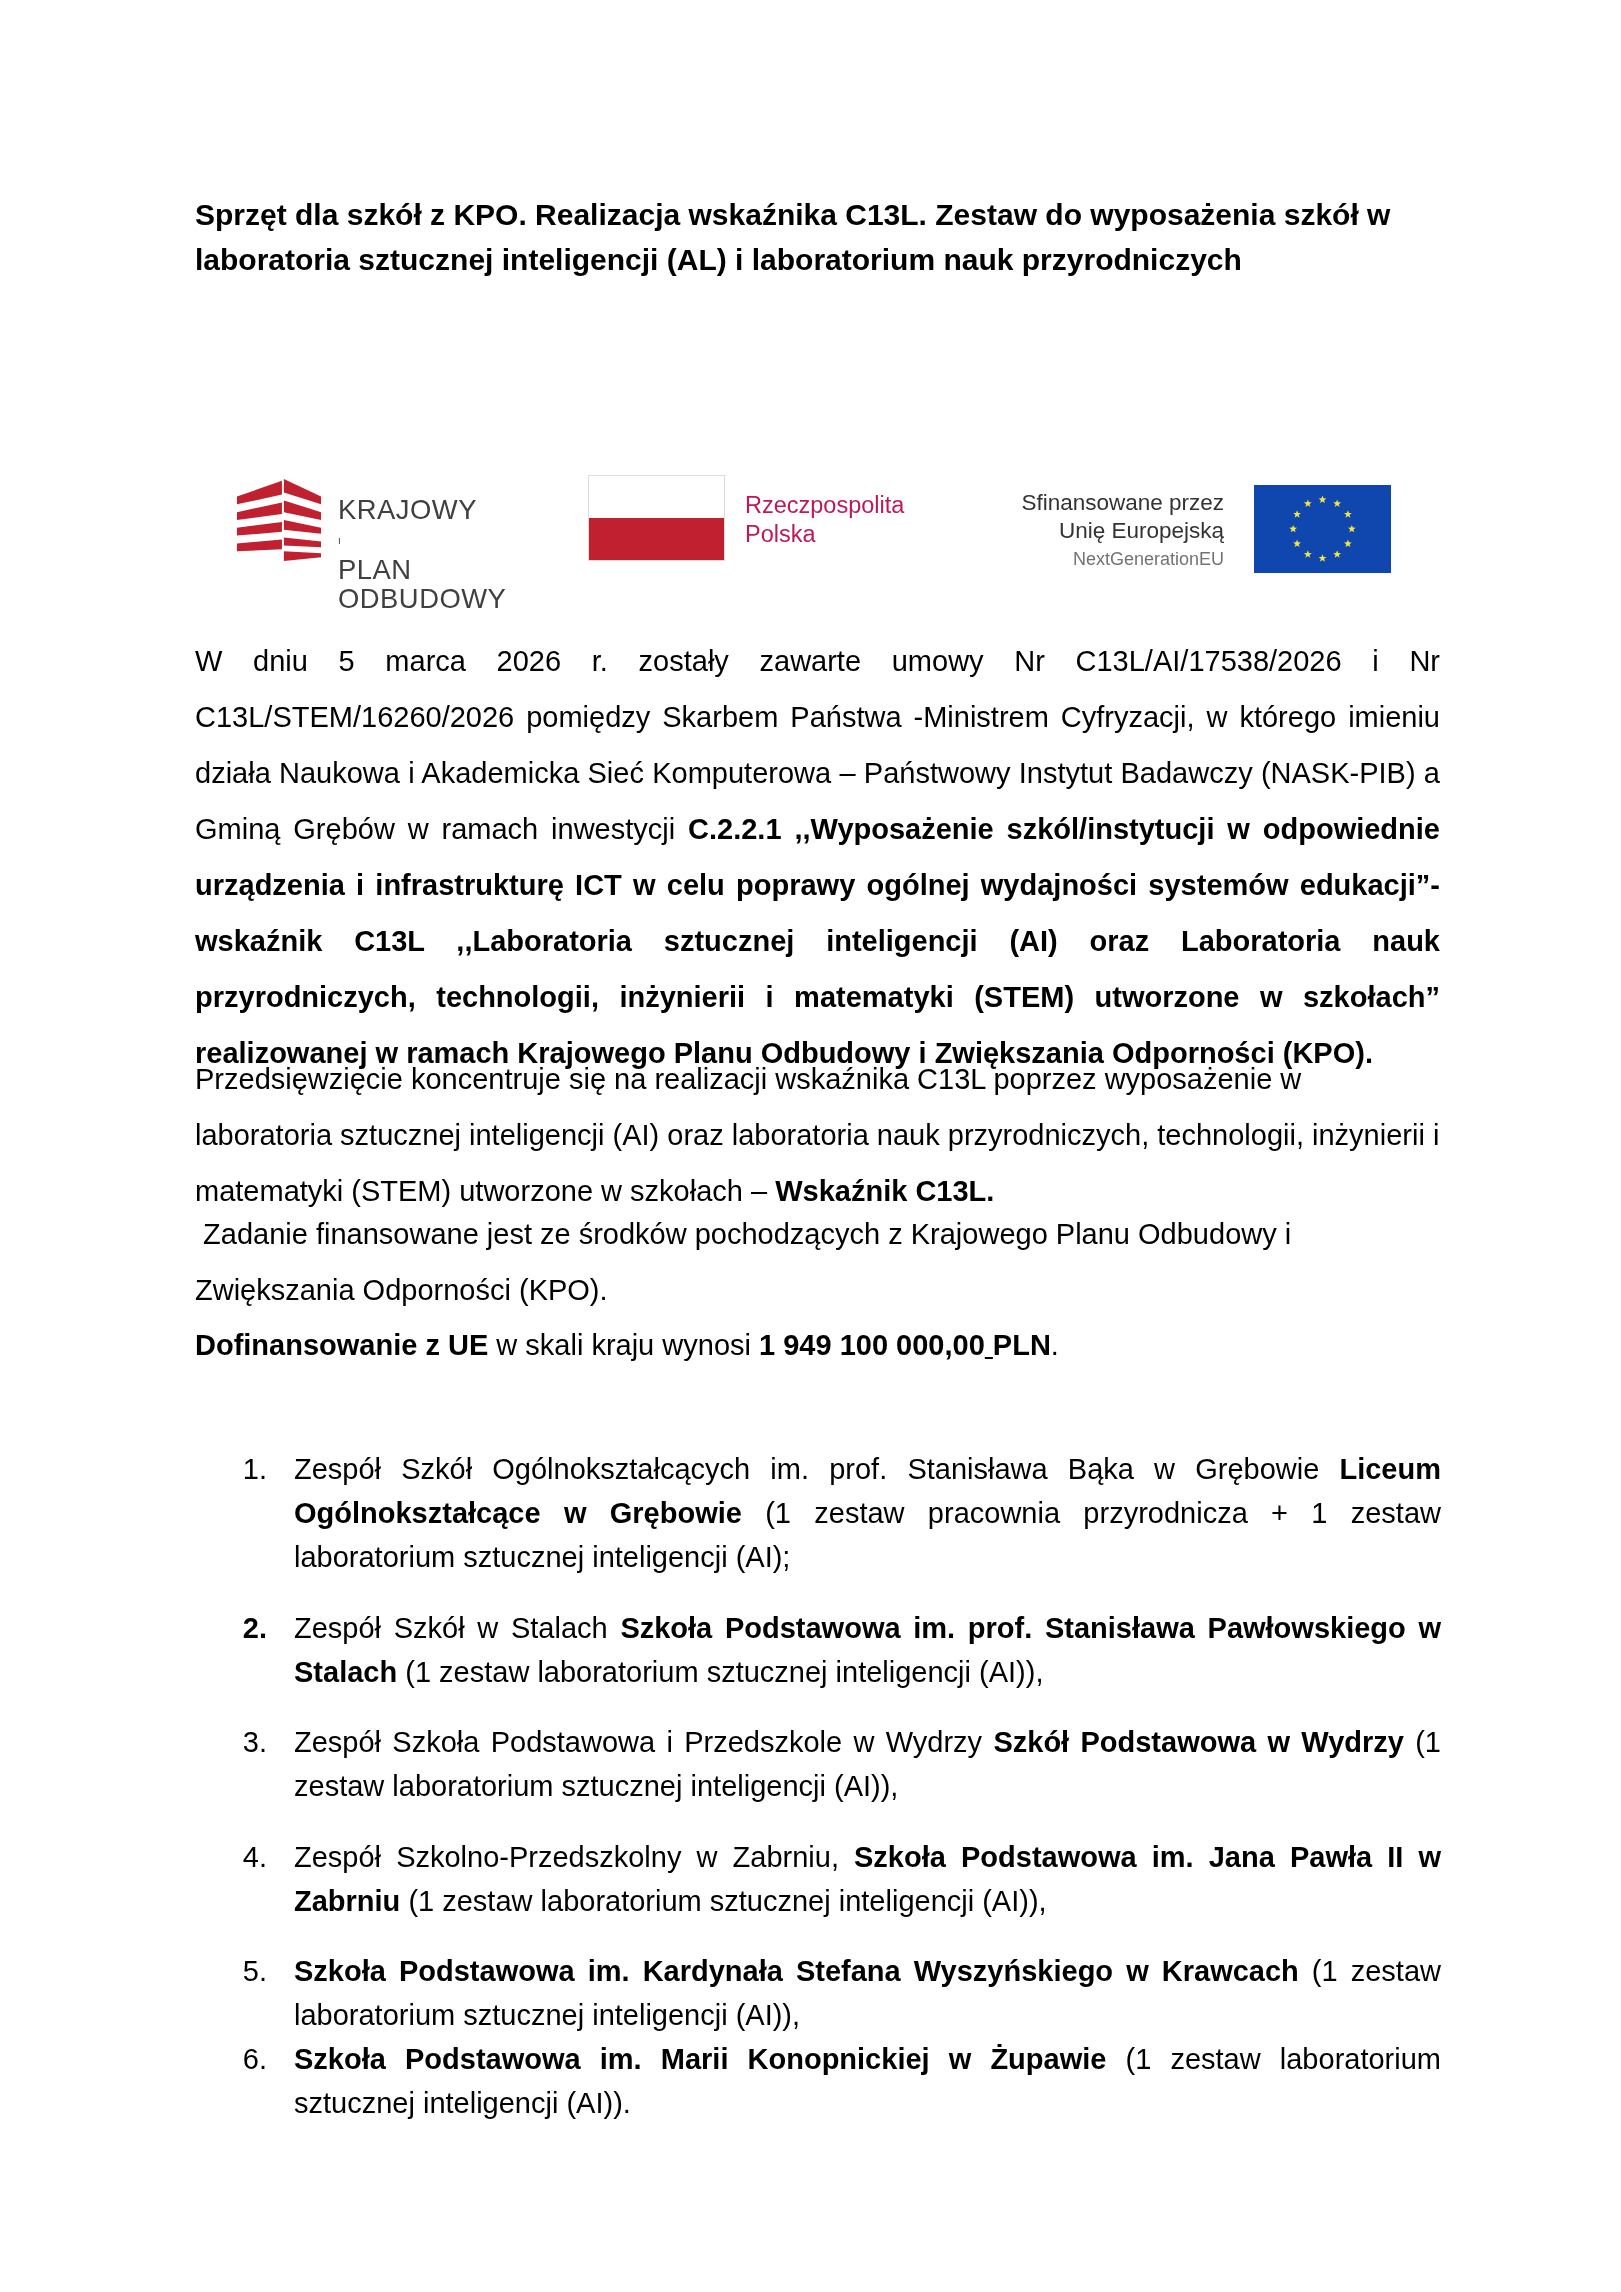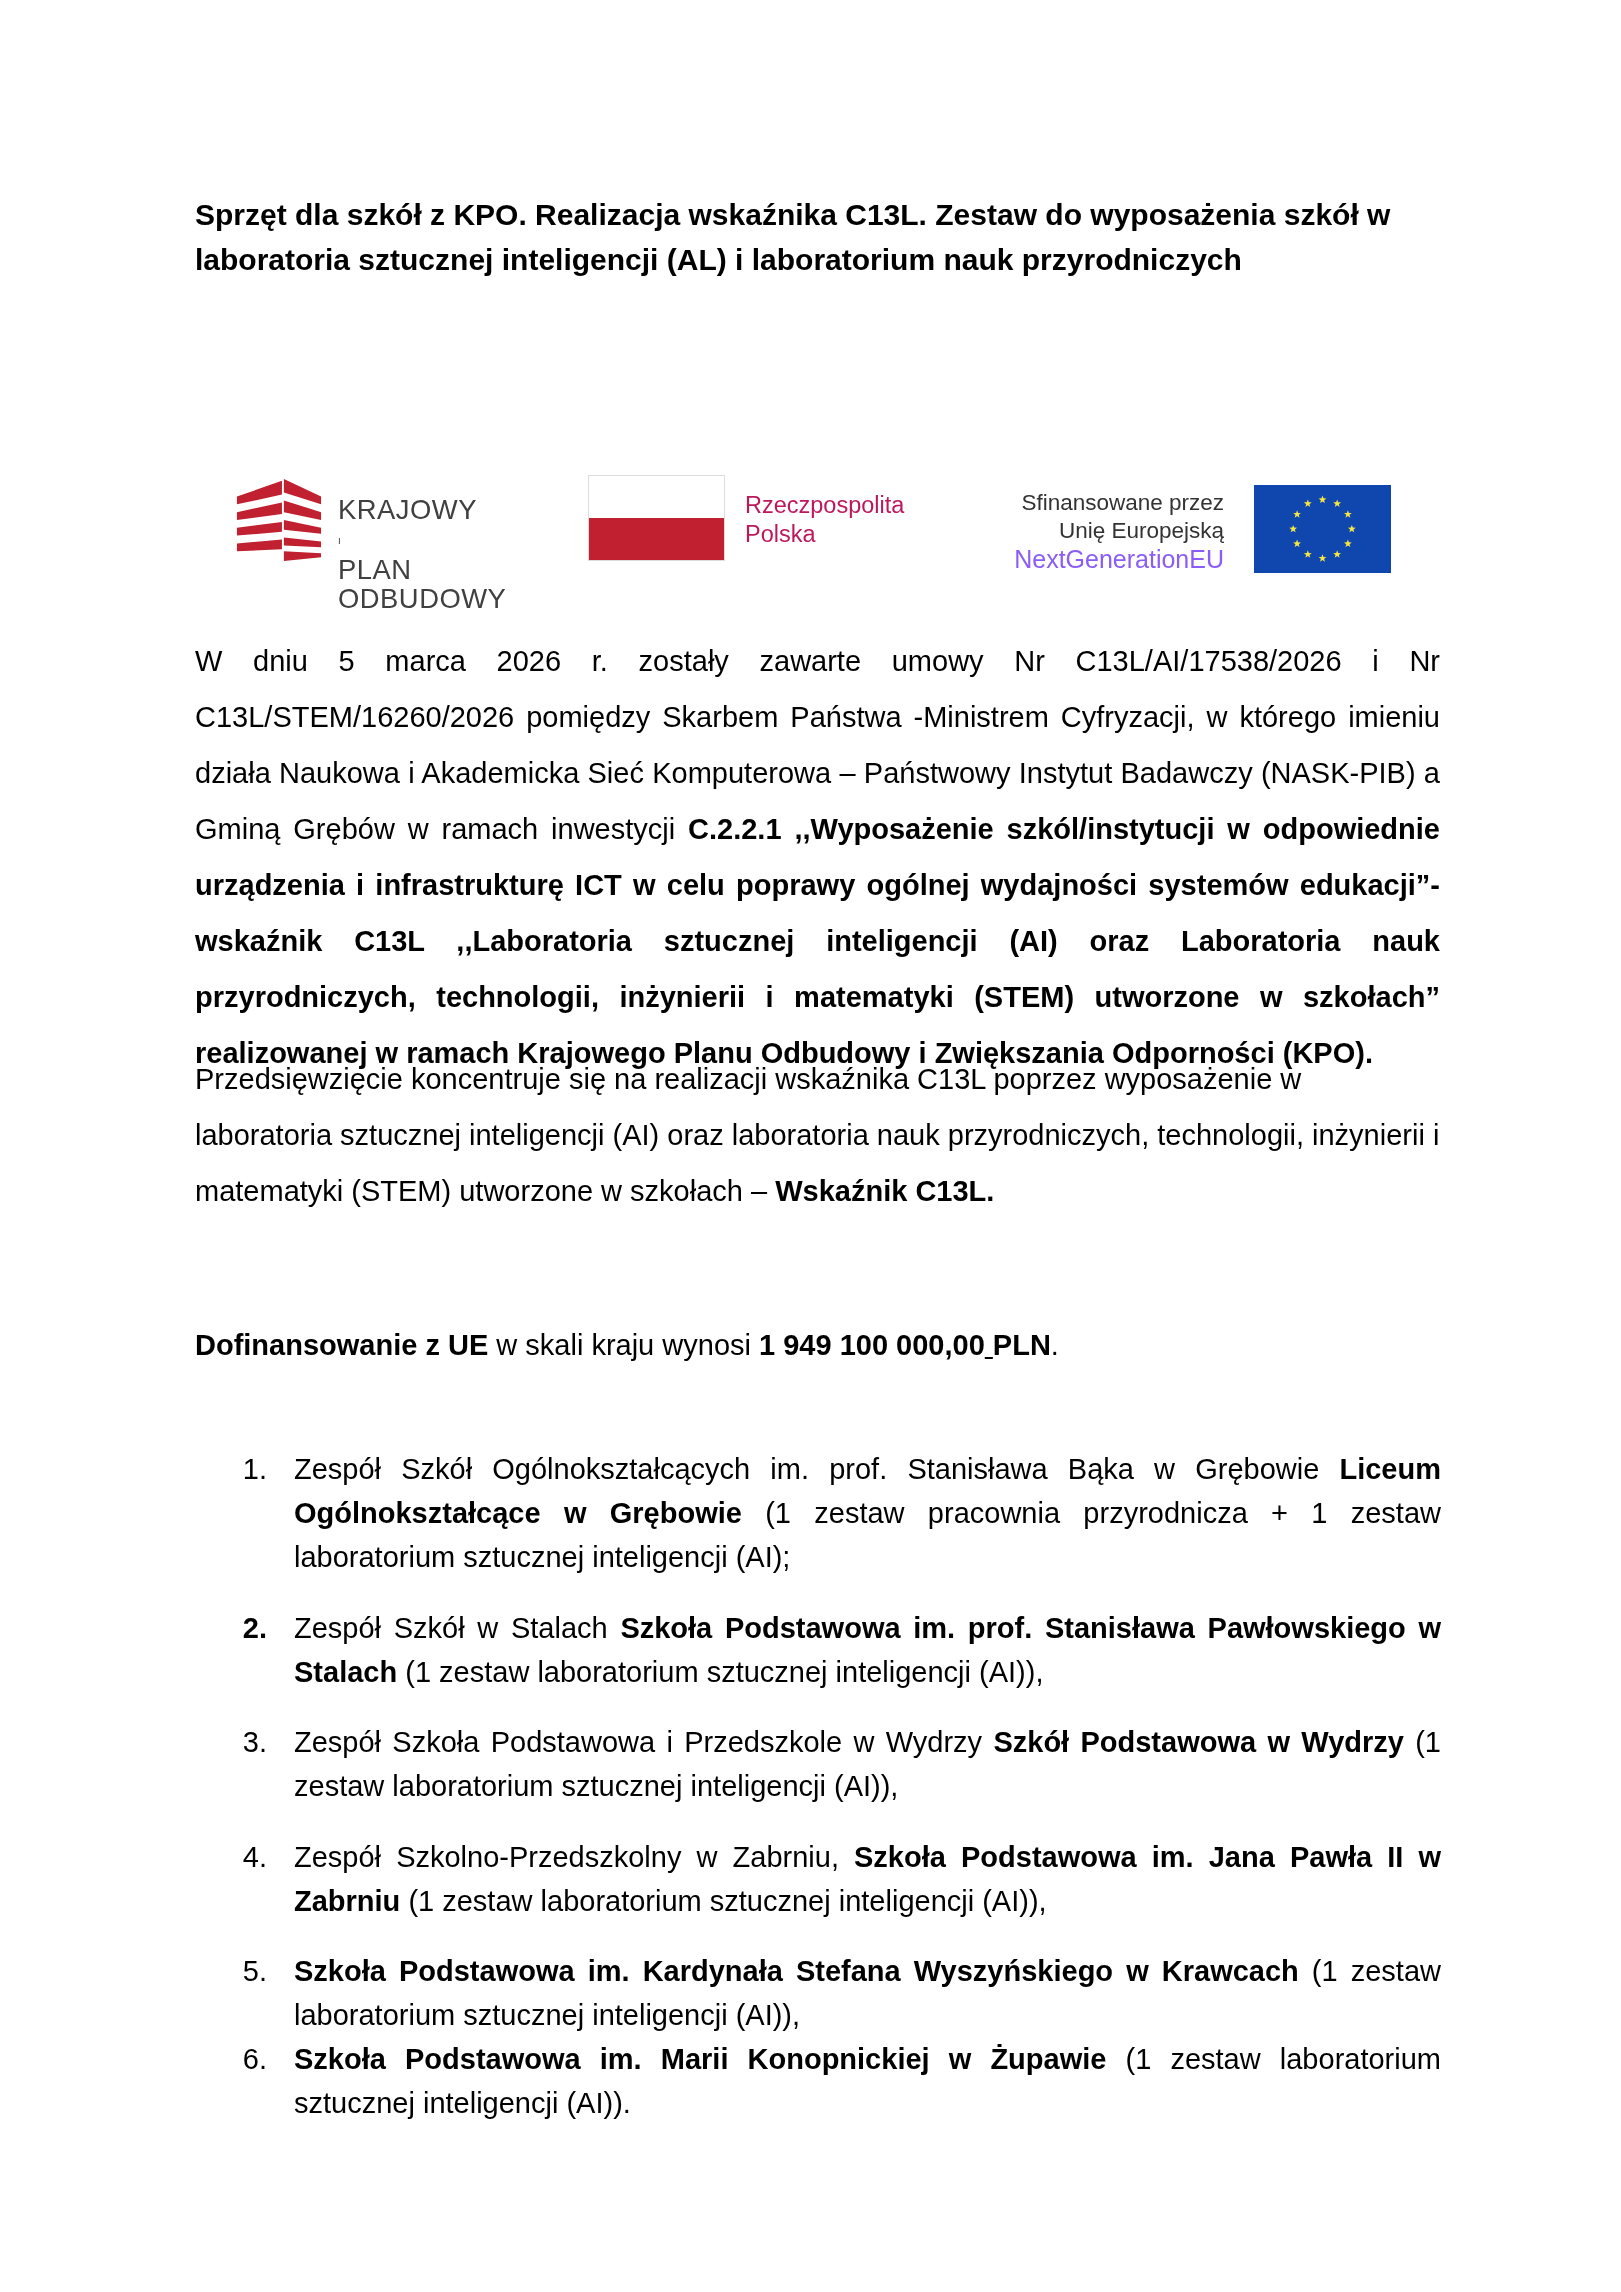--- a/index.html
+++ b/index.html
@@ -18,21 +18,21 @@
   .flag-pl { position: absolute; left: 0; top: 0; width: 137px; height: 86px;
              border: 1px solid #ddd; box-sizing: border-box; }
   .flag-pl .w { height: 50%; background: #ffffff; }
   .flag-pl .r { height: 50%; background: #c0202f; }
   .rp-text { position: absolute; left: 157px; top: 15.7px; font-size: 23.5px; line-height: 29px; color: #be185d; }
   .rp-text span { display: block; }
   .logo-eu { position: absolute; left: 735px; top: 15px; width: 421px; height: 88px; }
   .eu-text { position: absolute; right: 167px; top: 3.9px; text-align: right; font-size: 22.5px;
              line-height: 28px; color: #333; }
   .eu-text span { display: block; }
-  .eu-text .ng { color: #8b5cf6; font-size: 25px; }
+  .eu-text .ng { color: #737373; font-size: 18px; }
   .flag-eu { position: absolute; right: 0; top: 0; width: 137px; height: 88px; background: #0f47af; }
   .flag-eu svg { width: 100%; height: 100%; display: block; }
 
   .body-text { position: absolute; left: 195px; width: 1245px; font-size: 29px; line-height: 56px; margin: 0; }
   .justify { text-align: justify; }
   .p1 { top: 633px; }
   .p2 { top: 1051px; }
   .p3 { top: 1206px; }
   .p4 { top: 1317px; }
   .p5 { top: 1384px; }
@@ -109,20 +109,21 @@
             <polygon points="55.00,14.82 56.04,17.59 58.99,17.72 56.68,19.56 57.47,22.42 55.00,20.78 52.53,22.42 53.32,19.56 51.01,17.72 53.96,17.59" fill="#f5e642"></polygon>
           </svg>
       </div>
     </div>
   </div>
 
   <p class="body-text justify p1"><span>W dniu 5 marca 2026 r. zostały zawarte umowy Nr C13L/AI/17538/2026 i Nr C13L/STEM/16260/2026 pomiędzy Skarbem Państwa -Ministrem Cyfryzacji, w którego imieniu działa Naukowa i Akademicka Sieć Komputerowa – Państwowy Instytut Badawczy (NASK-PIB) a Gminą Grębów w ramach inwestycji </span><b>C.2.2.1 ,,Wyposażenie szkól/instytucji w odpowiednie urządzenia i infrastrukturę ICT w celu poprawy ogólnej wydajności systemów edukacji”- wskaźnik C13L ,,Laboratoria sztucznej inteligencji (AI) oraz Laboratoria nauk przyrodniczych, technologii, inżynierii i matematyki (STEM) utworzone w szkołach” realizowanej w ramach Krajowego Planu Odbudowy i Zwiększania Odporności (KPO).</b></p>
 
   <p class="body-text p2"><span>Przedsięwzięcie koncentruje się na realizacji wskaźnika C13L poprzez wyposażenie w laboratoria sztucznej inteligencji (AI) oraz laboratoria nauk przyrodniczych, technologii, inżynierii i matematyki (STEM) utworzone w szkołach – </span><b>Wskaźnik C13L.</b></p>
 
+  <p class="body-text p3" style="white-space:pre-wrap;"> Zadanie finansowane jest ze środków pochodzących z Krajowego Planu Odbudowy i Zwiększania Odporności (KPO).</p>
 
   <p class="body-text p4"><b>Dofinansowanie z UE</b><span style="white-space:pre;"> w skali kraju wynosi </span><b>1 949 100 000,00</b><b class="underline-space" style="white-space:pre;"> </b><b>PLN</b><span>.</span></p>
 
 
   <ol class="list">
     <li class="li1"><span class="num">1.</span><span>Zespół Szkół Ogólnokształcących im. prof. Stanisława Bąka w Grębowie </span><b>Liceum Ogólnokształcące w Grębowie</b><span> (1 zestaw pracownia przyrodnicza + 1 zestaw laboratorium sztucznej inteligencji (AI);</span></li>
     <li class="li2"><b class="num">2.</b><span>Zespół Szkół w Stalach </span><b>Szkoła Podstawowa im. prof. Stanisława Pawłowskiego w Stalach</b><span> (1 zestaw laboratorium sztucznej inteligencji (AI)),</span></li>
     <li class="li3"><span class="num">3.</span><span>Zespół Szkoła Podstawowa i Przedszkole w Wydrzy </span><b>Szkół Podstawowa w Wydrzy</b><span> (1 zestaw laboratorium sztucznej inteligencji (AI)),</span></li>
     <li class="li4"><span class="num">4.</span><span>Zespół Szkolno-Przedszkolny w Zabrniu, </span><b>Szkoła Podstawowa im. Jana Pawła II w Zabrniu</b><span> (1 zestaw laboratorium sztucznej inteligencji (AI)),</span></li>
     <li class="li5"><span class="num">5.</span><span></span><b>Szkoła Podstawowa im. Kardynała Stefana Wyszyńskiego w Krawcach</b><span> (1 zestaw laboratorium sztucznej inteligencji (AI)),</span></li>

